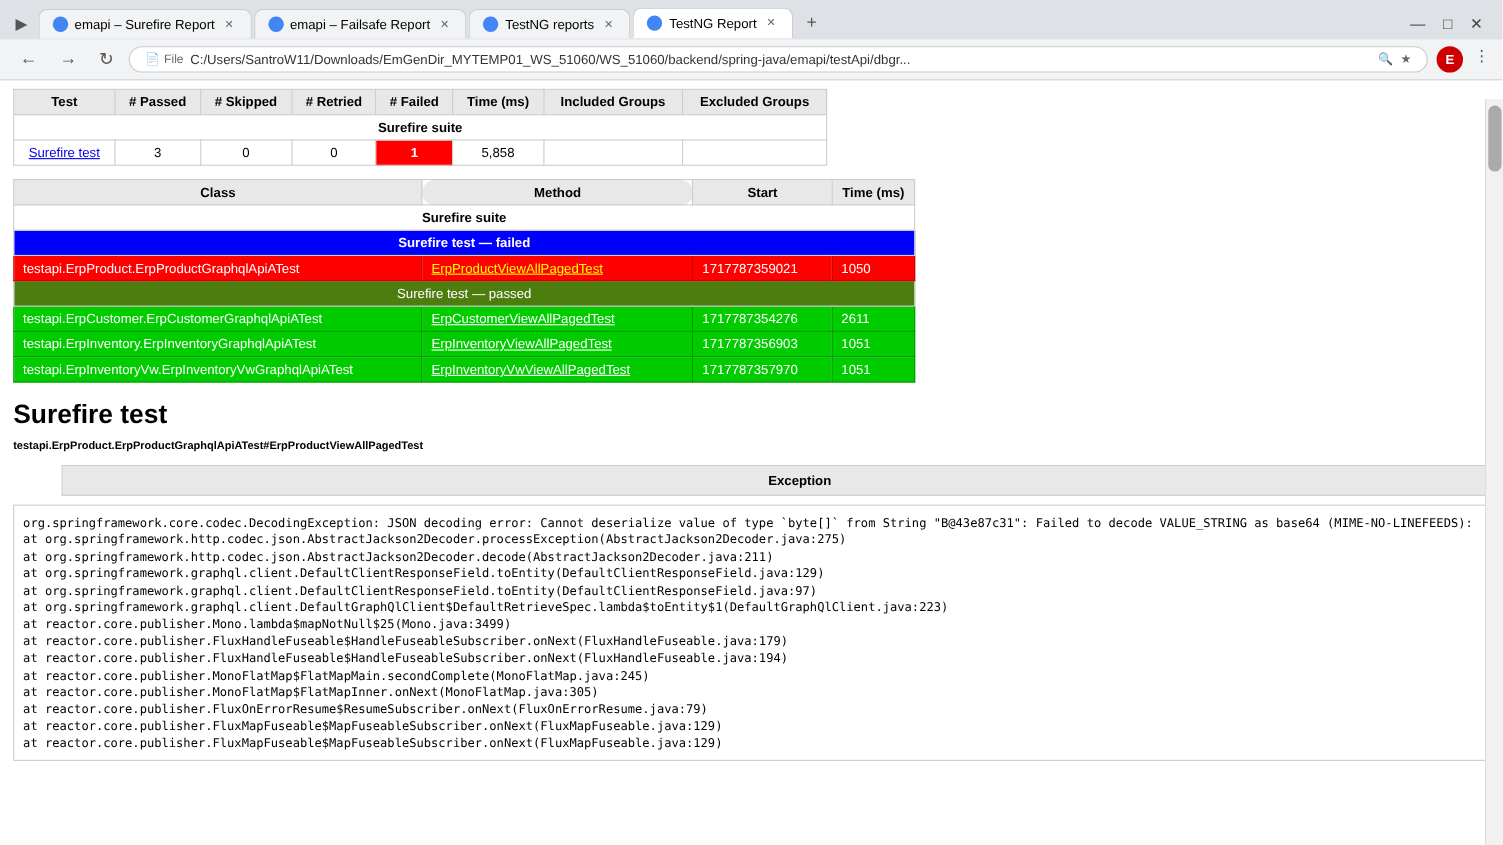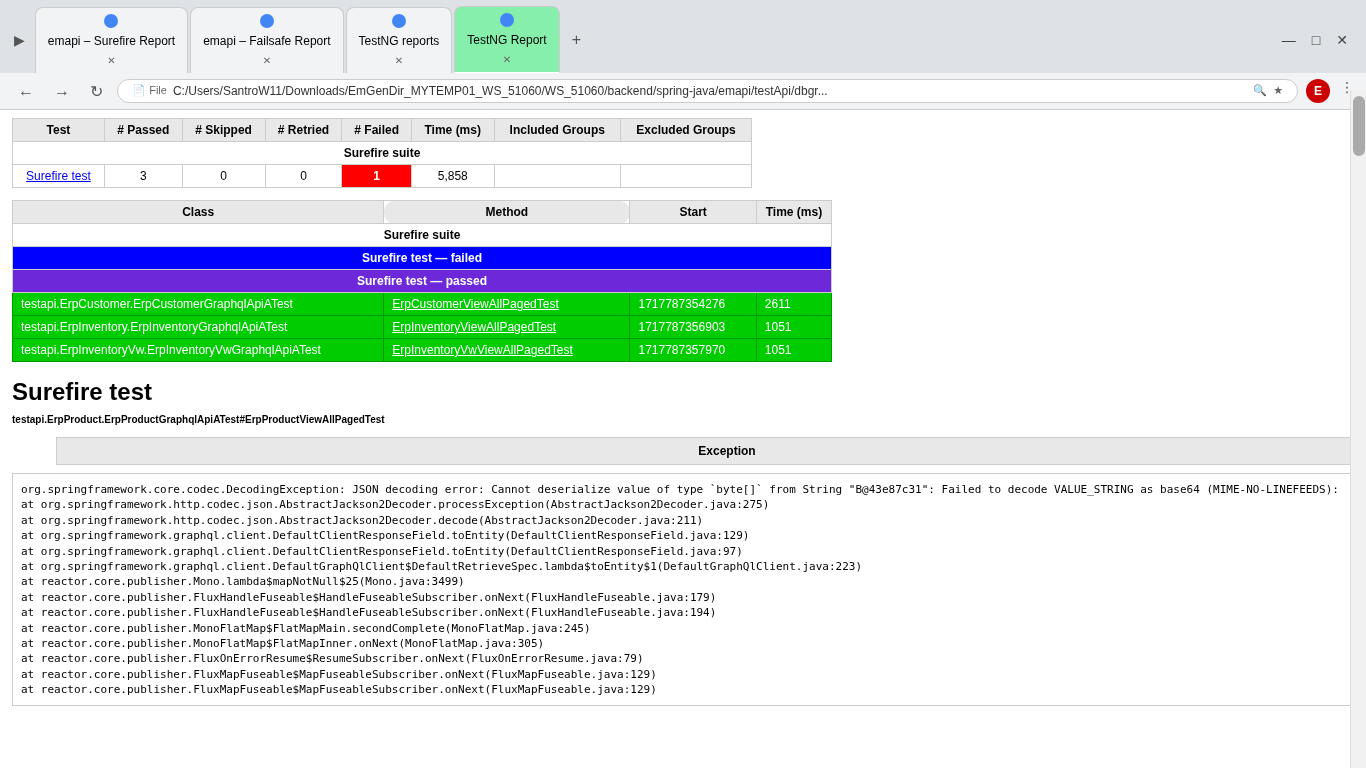--- a/index.html
+++ b/index.html
@@ -27,24 +27,23 @@
       align-items: center;
       padding: 6px 12px;
       background: #f1f3f4;
       border-radius: 8px 8px 0 0;
       font-size: 12px;
       cursor: pointer;
       gap: 6px;
       border: 1px solid #ccc;
       border-bottom: none;
       max-width: 200px;
-      flex-direction: column;
     }
     .tab-item.active {
-      background: #86efac;
+      background: #ffffff;
       border-bottom: 1px solid #fff;
     }
     .tab-close {
       font-size: 10px;
       color: #666;
       cursor: pointer;
       padding: 1px 3px;
     }
     .tab-icon {
       width: 14px;
@@ -344,23 +343,31 @@
     <tbody>
 
       <tr class="detail-suite-row">
         <td colspan="4">Surefire suite</td>
       </tr>
 
       <tr class="detail-section-row">
         <td colspan="4">Surefire test — failed</td>
       </tr>
 
+      <tr class="detail-failed-row">
+        <td>testapi.ErpProduct.ErpProductGraphqlApiATest</td>
+        <td>
+          <a class="detail-link">ErpProductViewAllPagedTest</a>
+        </td>
+        <td>1717787359021</td>
+        <td>1050</td>
+      </tr>
 
       <tr>
-        <td colspan="4" style="background:#6d28d9;color:#fff;text-align:center;font-weight:bold;">Surefire test — passed</td>
+        <td colspan="4" style="background:#4d7c0f;color:#fff;text-align:center;font-weight:normal;">Surefire test — passed</td>
       </tr>
 
       <tr class="detail-passed-row">
         <td>testapi.ErpCustomer.ErpCustomerGraphqlApiATest</td>
         <td>
           <a class="detail-link">ErpCustomerViewAllPagedTest</a>
         </td>
         <td>1717787354276</td>
         <td>2611</td>
       </tr>

